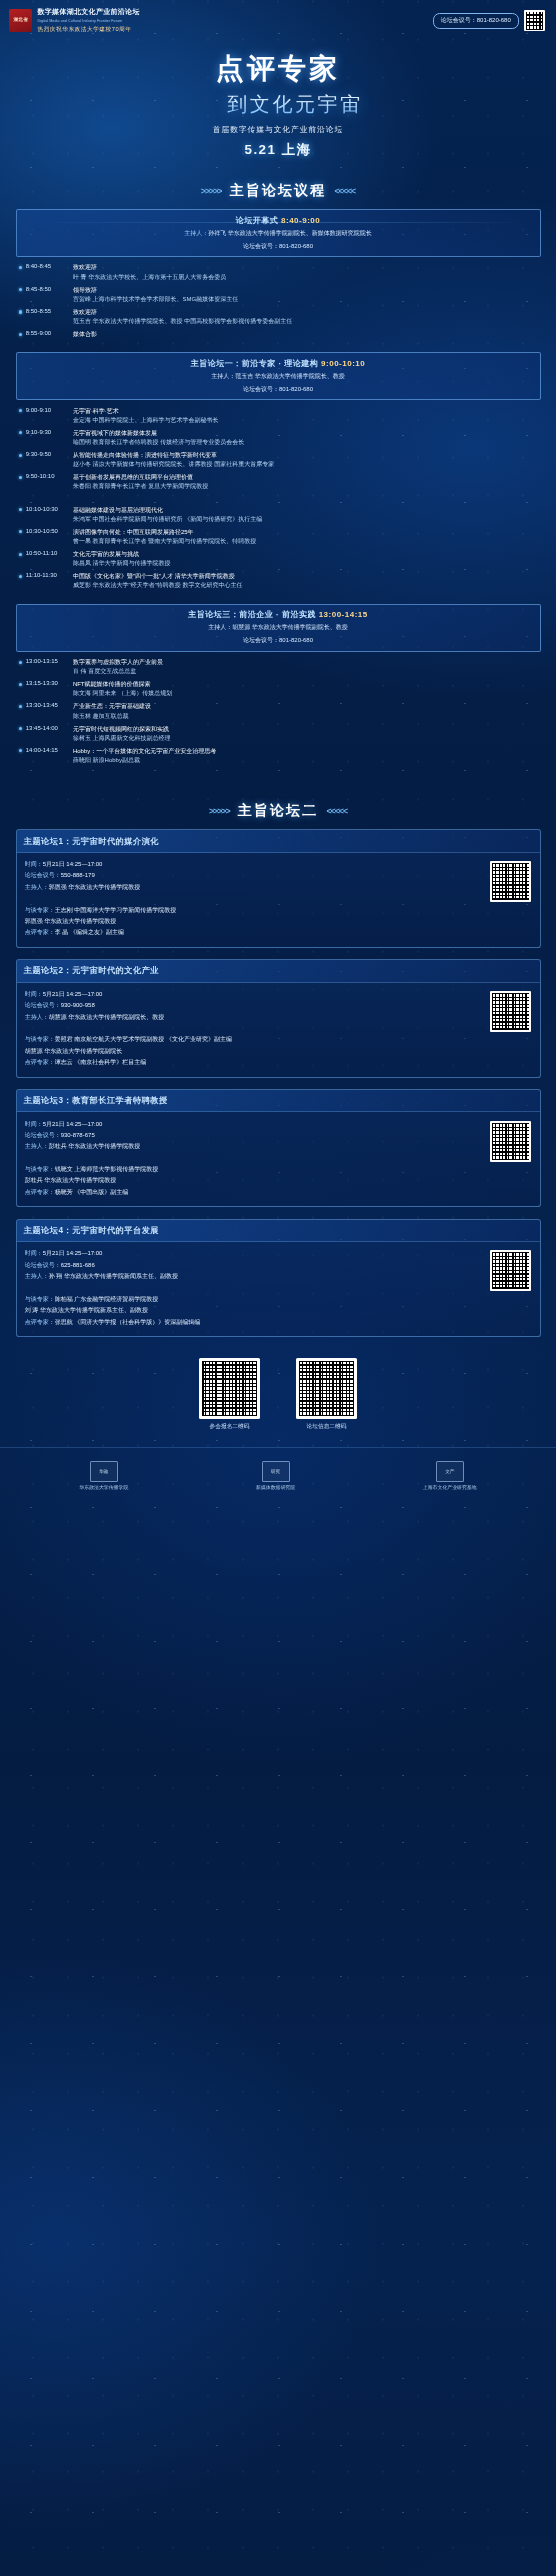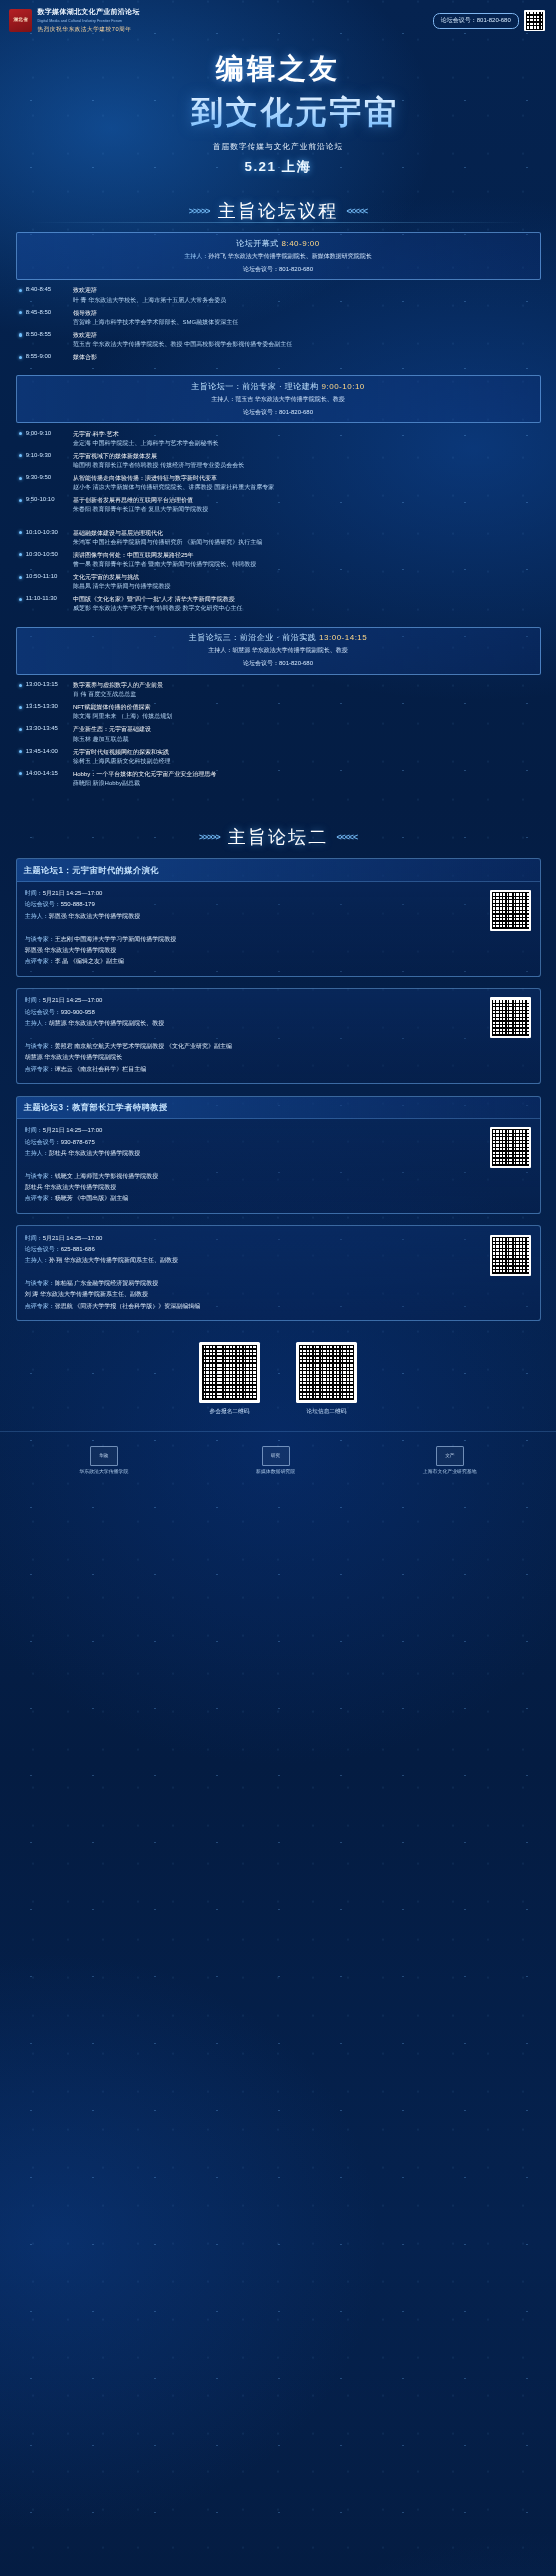--- a/index.html
+++ b/index.html
@@ -66,57 +66,57 @@
   }
 
   
   .hero { position:relative; text-align:center; padding: 11.3px 0 5.2px; }
   .hero-line1 {
     font-size: 28px; font-weight: bold; letter-spacing: 3.1px;
     color:#ffffff; text-shadow: 0 0 9.3px rgba(90,170,255,.8);
   }
   .hero-line2 {
     margin-top: 3.1px;
-    font-size: 32px; font-weight: bold; letter-spacing: 2.6px;
+    font-size: 20px; font-weight: normal; letter-spacing: 2.6px;
     background: linear-gradient(180deg,#ffffff 0%,#cfe8ff 45%,#63b4ff 100%);
     -webkit-background-clip: text; background-clip: text; color: transparent;
     text-shadow: 0 0 13.4px rgba(80,170,255,.55);
     padding-left: 34px;
   }
   .hero-sub {
     margin-top: 7.2px; font-size: 7.7px; letter-spacing: 1px; color:#eaf4ff;text-align:center;
   }
   .hero-date {
     margin-top: 6.2px; font-size: 13.4px; font-weight:bold; letter-spacing: 1.5px;
     color:#eaf6ff; text-shadow: 0 0 7.2px rgba(90,180,255,.8);
   }
 
   
   .section-head {
     display:flex; align-items:center; justify-content:center; gap:8.2px;
     margin: 17.5px 0 9.3px;
   }
   .section-head .arrows { color:#6fb4ef; font-size:8.8px; letter-spacing:-1px; font-weight:bold;}
   .section-head .st {
-    font-size: 18px; font-weight: normal; letter-spacing: 2.1px; color:#ffffff;
+    font-size: 14px; font-weight: bold; letter-spacing: 2.1px; color:#ffffff;
     text-shadow: 0 0 7.2px rgba(90,180,255,.7);
     text-align: center;
   }
 
   
   .block { position:relative; margin: 0 15.5px 4.1px; }
   .block-title-bar {
     position:relative;
     border:0.5px solid rgba(125,190,255,.55);
     border-radius: 2.1px;
     background: linear-gradient(90deg, rgba(20,70,150,.55), rgba(14,50,120,.30));
     padding: 4.6px 7.2px 5.2px;
     margin-bottom: 5.2px;
   }
-  .bt-main { font-size: 8px; font-weight:normal; color:#bfe2ff; letter-spacing:0.5px; text-align:center;}
+  .bt-main { font-size: 8px; font-weight:bold; color:#bfe2ff; letter-spacing:0.5px; text-align:center;}
   .bt-time { color:#ffd98a; }
   .bt-line { font-size: 6px; color:#d4e8ff; text-align:center; margin-top:3.1px; line-height:1.6;}
   .bt-line .k { color:#9fd0ff; }
 
   .agenda { padding: 1px 2.1px 5.2px 3.1px; }
   .arow { display:flex; align-items:flex-start; gap:4.1px; margin: 0 0 3.6px; }
   .dot {
     flex: 0 0 auto; margin-top:2.6px; width:3.1px; height:3.1px; border-radius:50%;
     background:#6fc0ff; box-shadow:0 0 3.1px #6fc0ff;
   }
@@ -196,21 +196,21 @@
     </div>
     <div class="topbar-right">
       <div class="hotline">论坛会议号：801-820-680</div>
       <div class="qr-top">
           <div class="qrpat"></div>
         </div>
     </div>
   </div>
 
   <div class="hero">
-    <div class="hero-line1">编辑之友</div>
+    <div class="hero-line1">点评专家</div>
     <div class="hero-line2">到文化元宇宙</div>
     <div class="hero-sub">首届数字传媒与文化产业前沿论坛</div>
     <div class="hero-date">5.21 上海</div>
   </div>
   <div class="glowline" style="top:222px;left:31px;width:495px;"></div>
 
   <div class="section-head">
     <span class="arrows">&gt;&gt;&gt;&gt;&gt;</span>
     <span class="st">主旨论坛议程</span>
     <span class="arrows">&lt;&lt;&lt;&lt;&lt;</span>
@@ -426,20 +426,23 @@
           <span class="k">点评专家：</span><span>李  晶  《编辑之友》副主编</span>
         </div>
       </div>
       <div class="card-qr">
           <div class="qrpat"></div>
         </div>
     </div>
   </div>
 
   <div class="card">
+    <div class="card-head">
+      <div class="ct">主题论坛2：元宇宙时代的文化产业</div>
+    </div>
     <div class="card-body">
       <div class="card-lines">
         <div class="cl">
           <span class="k">时间：</span><span>5月21日  14:25—17:00</span>
         </div>
         <div class="cl">
           <span class="k">论坛会议号：</span><span>930-900-958</span>
         </div>
         <div class="cl">
           <span class="k">主持人：</span><span>胡慧源  华东政法大学传播学院副院长、教授</span>
@@ -481,20 +484,23 @@
           <span class="k">点评专家：</span><span>杨晓芳  《中国出版》副主编</span>
         </div>
       </div>
       <div class="card-qr">
           <div class="qrpat"></div>
         </div>
     </div>
   </div>
 
   <div class="card">
+    <div class="card-head">
+      <div class="ct">主题论坛4：元宇宙时代的平台发展</div>
+    </div>
     <div class="card-body">
       <div class="card-lines">
         <div class="cl">
           <span class="k">时间：</span><span>5月21日  14:25—17:00</span>
         </div>
         <div class="cl">
           <span class="k">论坛会议号：</span><span>625-881-686</span>
         </div>
         <div class="cl">
           <span class="k">主持人：</span><span>孙  翔  华东政法大学传播学院新闻系主任、副教授</span>

